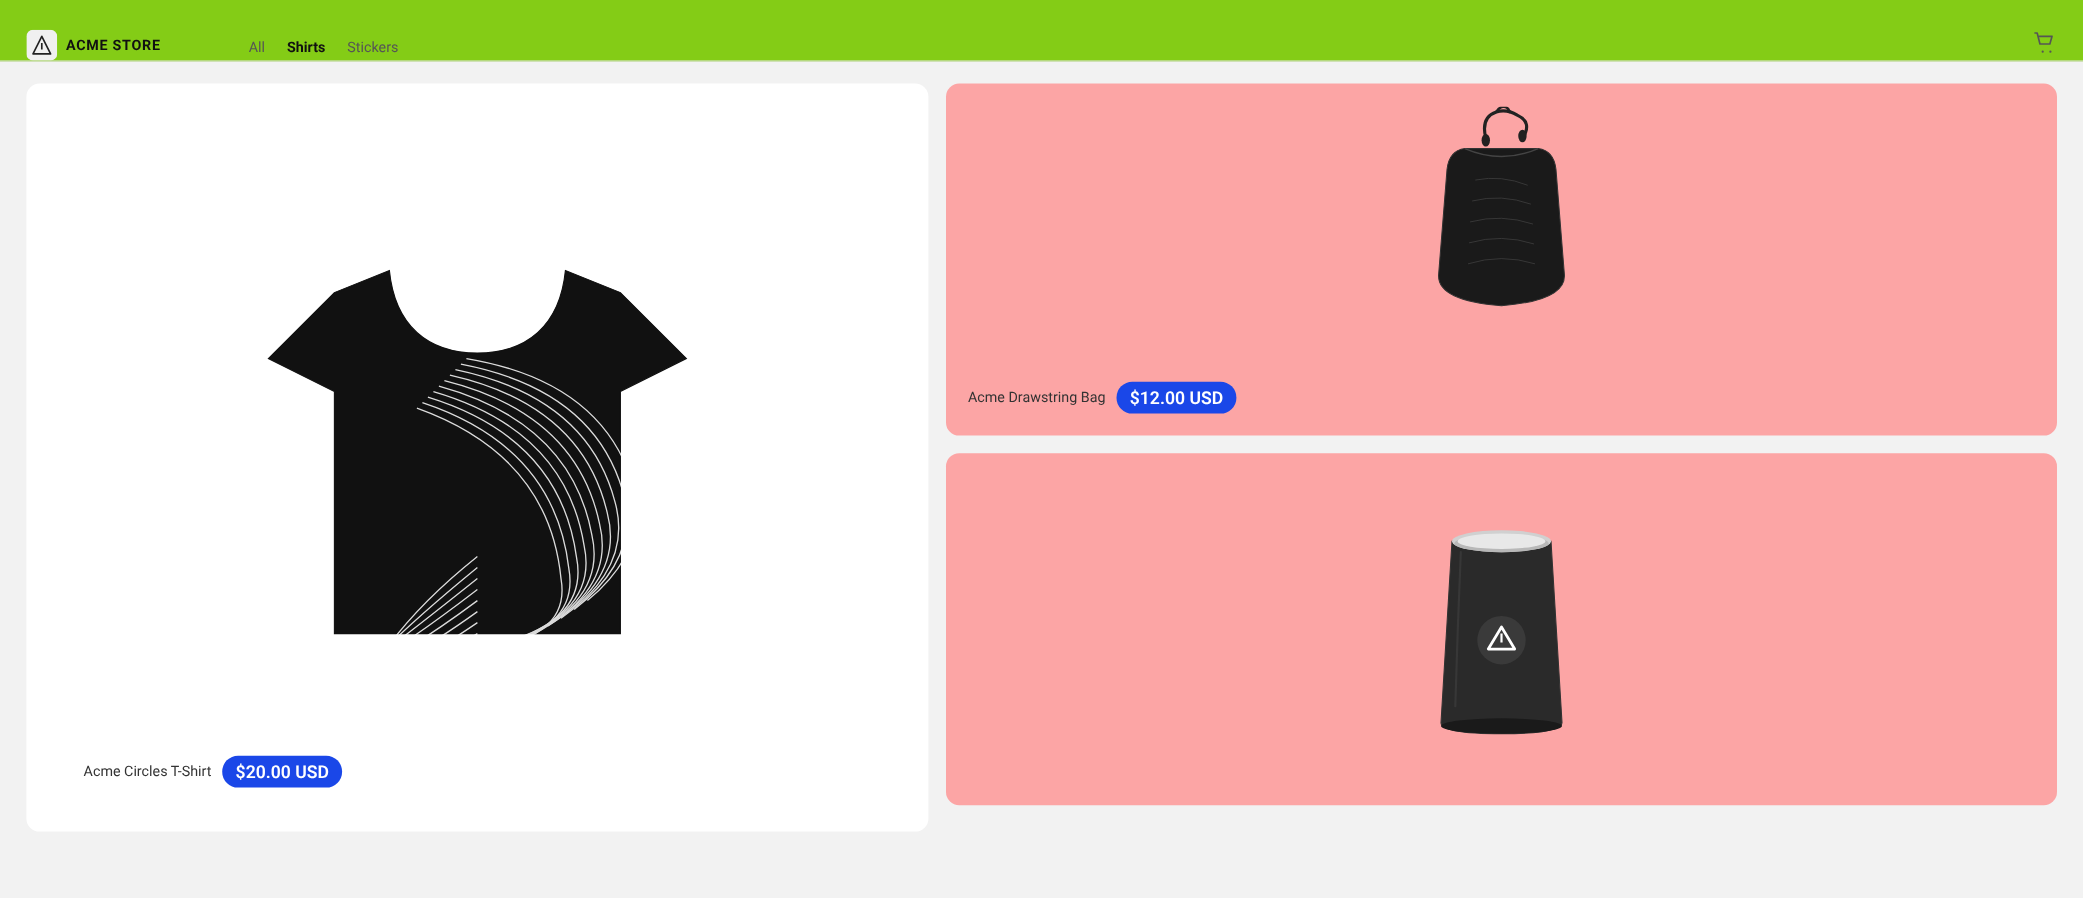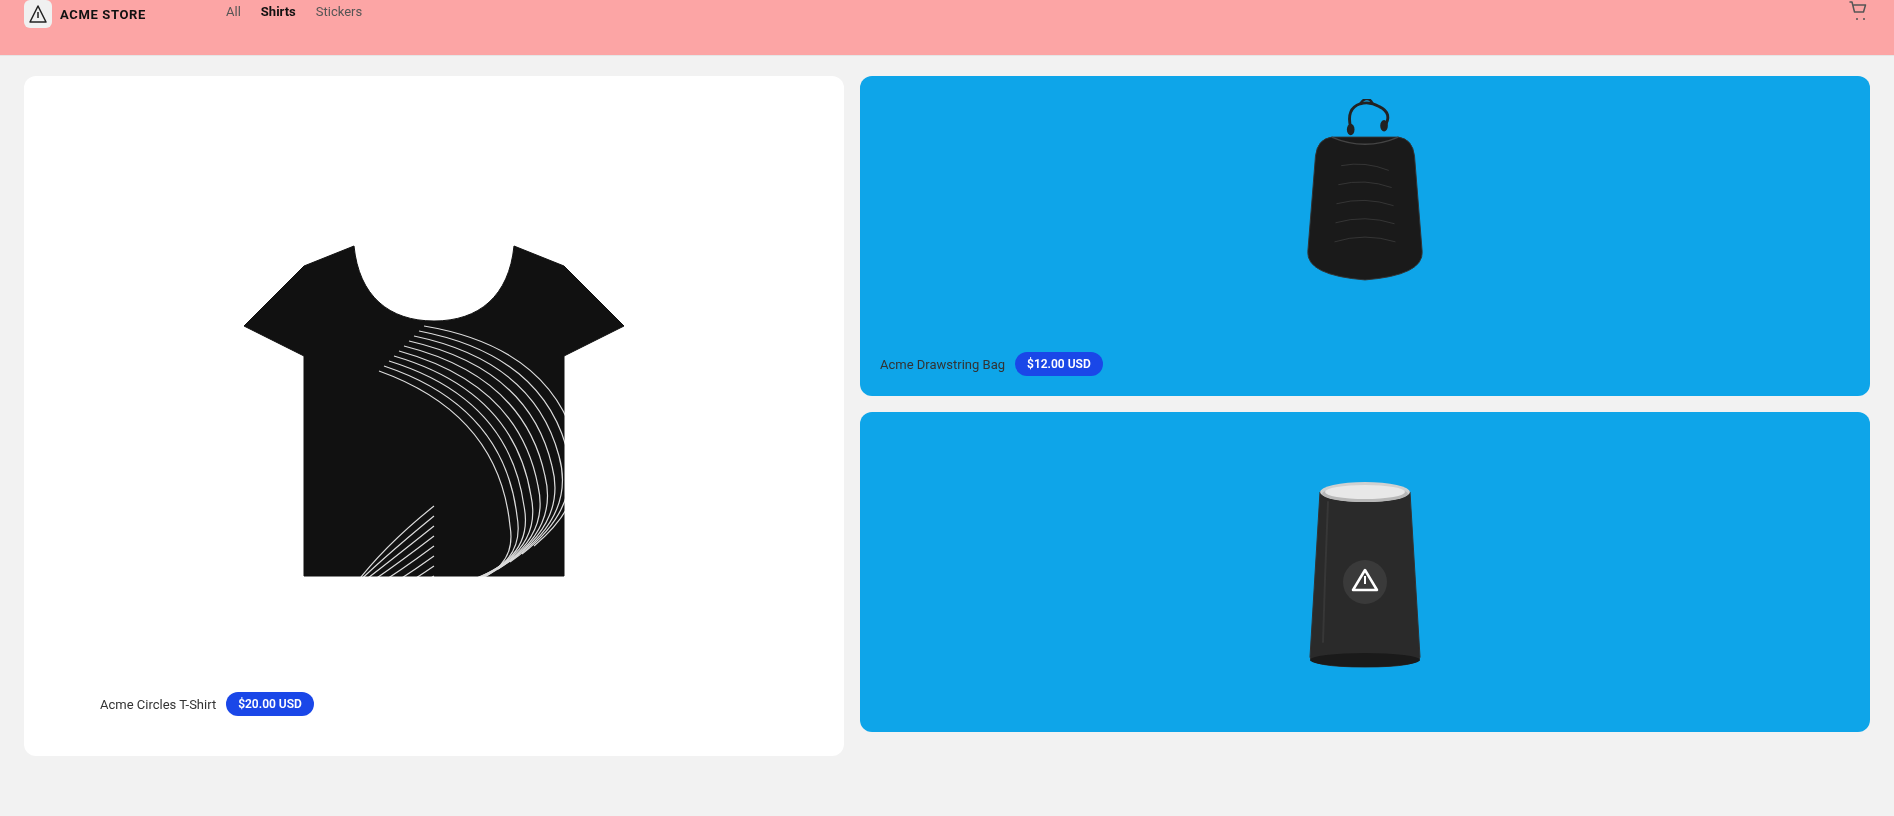--- a/index.html
+++ b/index.html
@@ -5,22 +5,22 @@
     * { box-sizing: border-box; margin: 0; padding: 0; }
     body {
       font-family: -apple-system, BlinkMacSystemFont, 'Segoe UI', Roboto, sans-serif;
       background: #f2f2f2;
       min-height: 816px;
     }
 
     
     .navbar {
       display: flex;
-      align-items: flex-start;
-      background: #fca5a5;
+      align-items: flex-end;
+      background: #84cc16;
       height: 56px;
       padding: 0 24px;
       border-bottom: 1px solid #e5e5e5;
       gap: 24px;
     }
     .navbar-logo {
       display: flex;
       align-items: center;
       gap: 8px;
     }
@@ -114,50 +114,50 @@
       align-items: center;
       justify-content: center;
       width: 100%;
       height: 100%;
       padding: 40px;
     }
 
     .product-label {
       position: absolute;
       bottom: 40px;
-      left: 76px;
+      left: 52px;
       display: flex;
       align-items: center;
       gap: 10px;
       justify-content: space-between;
     }
     .product-name {
       font-size: 13px;
       color: #333;
       font-weight: 400;
     }
     .price-badge {
       background: #1a47e8;
       color: #fff;
-      font-size: 12px;
+      font-size: 16px;
       font-weight: 600;
       padding: 5px 12px;
       border-radius: 20px;
     }
 
     
     .right-column {
       display: flex;
       flex-direction: column;
       gap: 16px;
       flex: 1;
     }
 
     .product-card-small {
-      background: #0ea5e9;
+      background: #fca5a5;
       border-radius: 12px;
       padding: 20px;
       min-height: 320px;
       display: flex;
       flex-direction: column;
       align-items: center;
       justify-content: center;
       position: relative;
       gap: 38px;
     }

